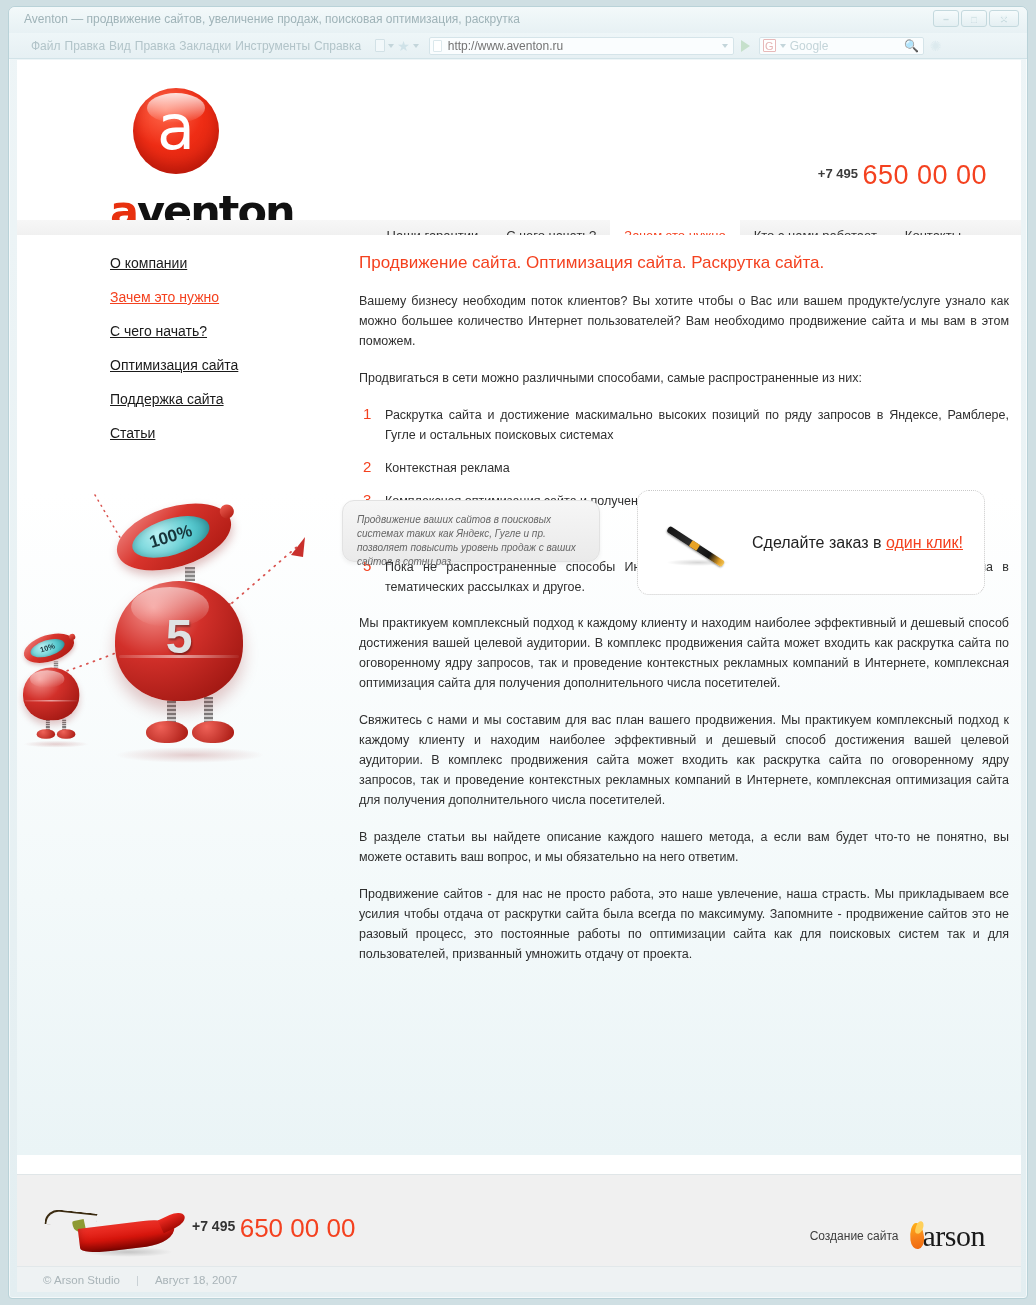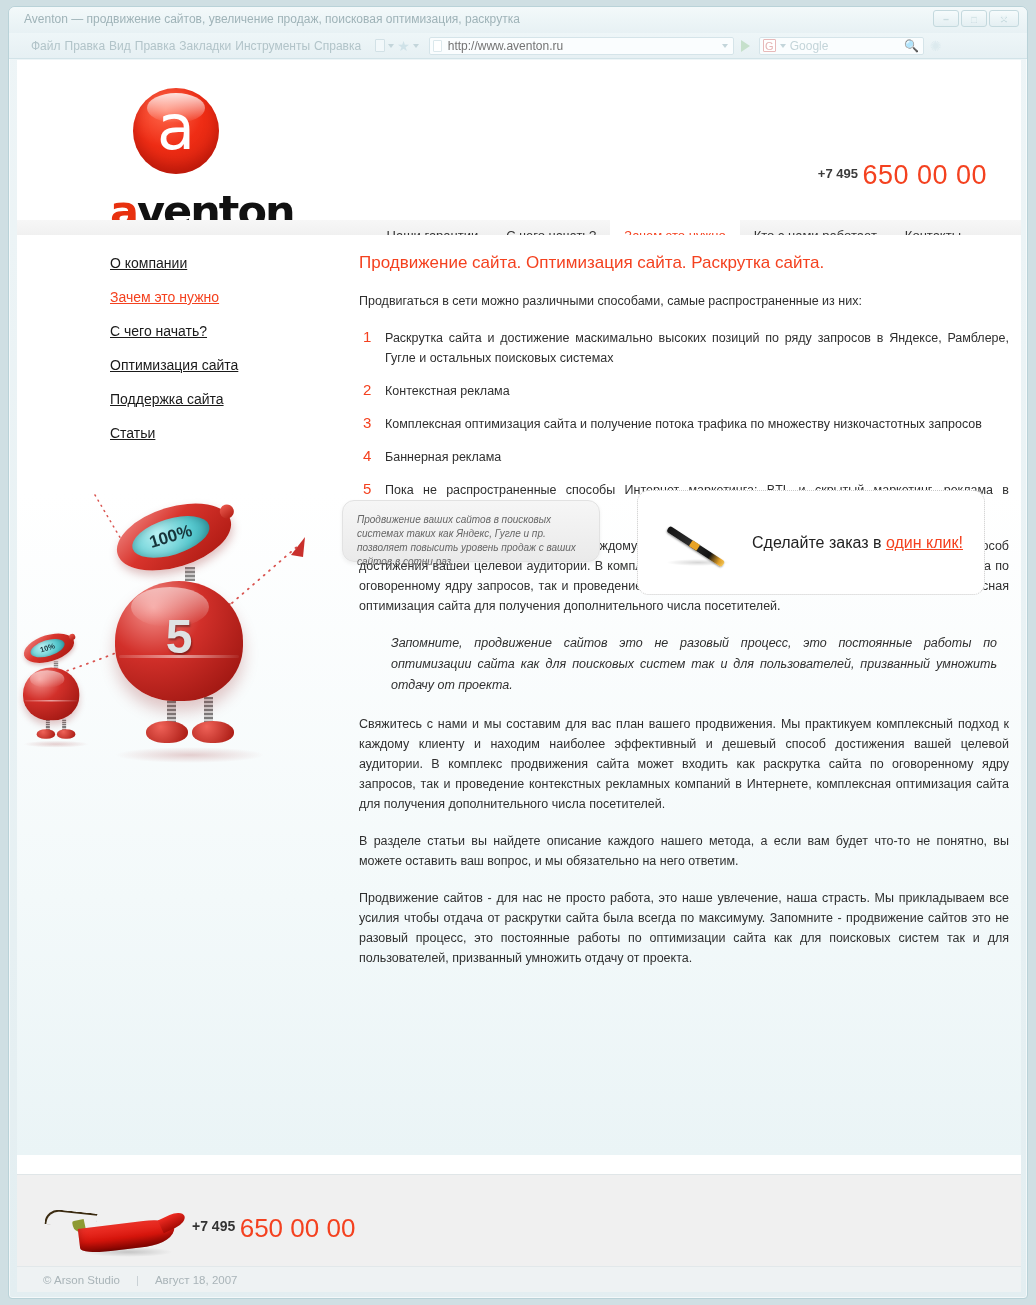--- a/index.html
+++ b/index.html
@@ -385,30 +385,30 @@
               <div class="foot"></div>
               <div class="foot"></div>
             </div>
             <div class="shadow"></div>
           </div>
         </div>
       </div>
 
       <div class="content">
         <h1>Продвижение сайта. Оптимизация сайта. Раскрутка сайта.</h1>
+        <p>Вашему бизнесу необходим поток клиентов? Вы хотите чтобы о Вас или вашем продукте/услуге узнало как можно большее количество Интернет пользователей? Вам необходимо продвижение сайта и мы вам в этом поможем.</p>
         <p>Продвигаться в сети можно различными способами, самые распространенные из них:</p>
         <ol>
           <li>Раскрутка сайта и достижение маскимально высоких позиций по ряду запросов в Яндексе, Рамблере, Гугле и остальных поисковых системах</li>
           <li>Контекстная реклама</li>
           <li>Комплексная оптимизация сайта и получение потока трафика по множеству низкочастотных запросов</li>
           <li>Баннерная реклама</li>
           <li>Пока не распространенные способы Интернет маркетинга: BTL и скрытый маркетинг, реклама в тематических рассылках и другое.</li>
         </ol>
         <p>Мы практикуем комплексный подход к каждому клиенту и находим наиболее эффективный и дешевый способ достижения вашей целевой аудитории. В комплекс продвижения сайта может входить как раскрутка сайта по оговоренному ядру запросов, так и проведение контекстных рекламных компаний в Интернете, комплексная оптимизация сайта для получения дополнительного числа посетителей.</p>
-        <blockquote>Запомните, продвижение сайтов это не разовый процесс, это постоянные работы по оптимизации сайта как для поисковых систем так и для пользователей, призванный умножить отдачу от проекта.</blockquote>
         <p>Свяжитесь с нами и мы составим для вас план вашего продвижения. Мы практикуем комплексный подход к каждому клиенту и находим наиболее эффективный и дешевый способ достижения вашей целевой аудитории. В комплекс продвижения сайта может входить как раскрутка сайта по оговоренному ядру запросов, так и проведение контекстных рекламных компаний в Интернете, комплексная оптимизация сайта для получения дополнительного числа посетителей.</p>
         <p>В разделе статьи вы найдете описание каждого нашего метода, а если вам будет что-то не понятно, вы можете оставить ваш вопрос, и мы обязательно на него ответим.</p>
         <p>Продвижение сайтов - для нас не просто работа, это наше увлечение, наша страсть. Мы прикладываем все усилия чтобы отдача от раскрутки сайта была всегда по максимуму. Запомните - продвижение сайтов это не разовый процесс, это постоянные работы по оптимизации сайта как для поисковых систем так и для пользователей, призванный умножить отдачу от проекта.</p>
       </div>
 
       <div class="quote-box">Продвижение ваших сайтов в поисковых системах таких как Яндекс, Гугле и пр.  позволяет повысить уровень продаж с ваших сайтов в сотни раз...</div>
 
       <div class="order-box">
         <div class="pen">
           <div class="shaft"></div>
@@ -427,20 +427,27 @@
             <div class="tip"></div>
           </div>
         <div class="cshadow"></div>
       </div>
 
       <div class="footer-phone">
         <span class="code">+7 495</span>
         <span class="num">650 00 00</span>
       </div>
 
+      <div class="created">
+        <span class="lbl">Создание сайта</span>
+        <span class="arson">
+          <span class="flame"></span>
+          <span class="txt">arson</span>
+        </span>
+      </div>
 
       <div class="copybar">
         <span>© Arson Studio</span>
         <span class="sep">|</span>
         <span>Август 18, 2007</span>
       </div>
     </div>
 
   </div>
 </div>

